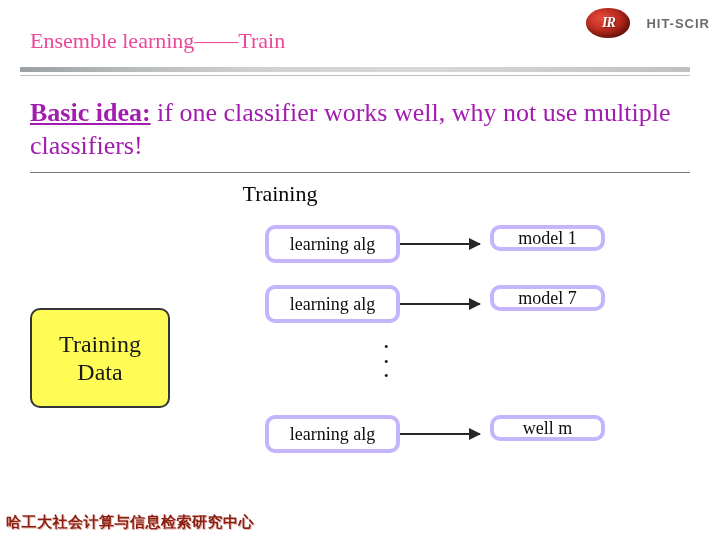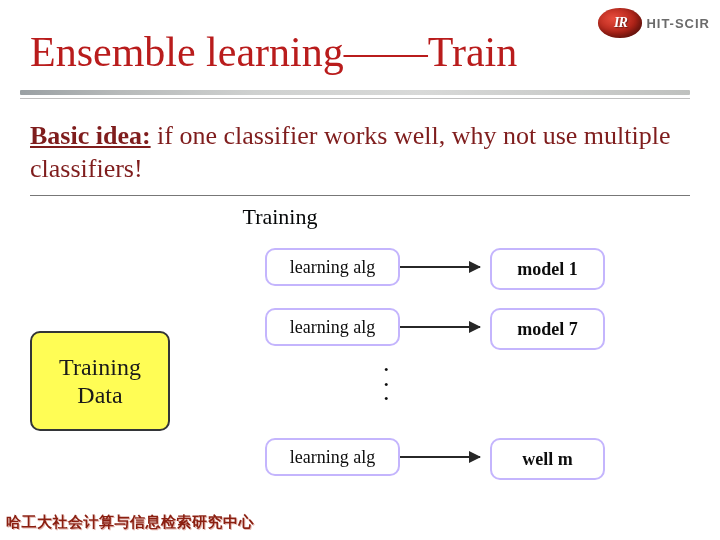--- a/index.html
+++ b/index.html
@@ -10,21 +10,21 @@
     font-family: "Times New Roman", Times, serif;
     position: relative;
     overflow: hidden;
   }
   .logo {
     position: absolute;
     top: 8px;
     right: 10px;
     display: flex;
     align-items: center;
-    gap: 4px;
+    gap: 16px;
   }
   .logo-mark {
     width: 44px;
     height: 30px;
     background: radial-gradient(ellipse at 35% 35%, #e74c3c 0%, #b02318 55%, #7a160f 100%);
     border-radius: 50% / 48%;
     position: relative;
     display: flex;
     align-items: center;
     justify-content: center;
@@ -43,22 +43,22 @@
     font-family: Arial, sans-serif;
     font-weight: bold;
     font-size: 13px;
     color: #6b6b6b;
     letter-spacing: 1px;
   }
   .title-block {
     padding: 28px 30px 8px 30px;
   }
   .slide-title {
-    font-size: 42px;
-    color: #b91c1c;
+    font-size: 22px;
+    color: #ec4899;
     font-weight: normal;
     line-height: 1.15;
   }
   .title-rule {
     margin: 6px 30px 0 20px;
     position: relative;
     height: 10px;
   }
   .title-rule .bar {
     position: absolute;
@@ -70,21 +70,21 @@
   }
   .title-rule .line {
     position: absolute;
     left: 0; right: 0; top: 8px;
     height: 1px;
     background: #bfbfbf;
   }
   .idea {
     padding: 20px 30px 6px 30px;
     font-size: 26px;
-    color: #7f1d1d;
+    color: #a21caf;
     line-height: 1.25;
   }
   .idea .lead { font-weight: bold; text-decoration: underline; }
   .idea-rule {
     margin: 4px 30px 0 30px;
     height: 1px;
     background: #777;
   }
   .section-label {
     margin-top: 8px;
@@ -110,31 +110,31 @@
     display: flex;
     align-items: center;
     justify-content: center;
     text-align: center;
     font-size: 24px;
     line-height: 1.2;
     color: #1a1a1a;
   }
   .alg-box, .model-box {
     position: absolute;
-    border: 2px solid #c4b5fd;
+    border: 4px solid #c4b5fd;
     border-radius: 10px;
     font-size: 18px;
     color: #0d0d0d;
     display: flex;
     align-items: center;
     justify-content: center;
     white-space: nowrap;
   }
   .alg-box { left: 235px; width: 135px; height: 38px; background: #fff; }
-  .model-box { left: 460px; width: 115px; height: 42px; background: #fff; font-weight: bold; }
+  .model-box { left: 460px; width: 115px; height: 26px; background: #fff; }
   .row1 .alg-box, .row1 .model-box { top: 12px; }
   .row2 .alg-box, .row2 .model-box { top: 72px; }
   .row3 .alg-box, .row3 .model-box { top: 202px; }
   .vdots {
     position: absolute;
     left: 353px;
     top: 120px;
     font-size: 26px;
     line-height: 0.55;
     letter-spacing: 0;

